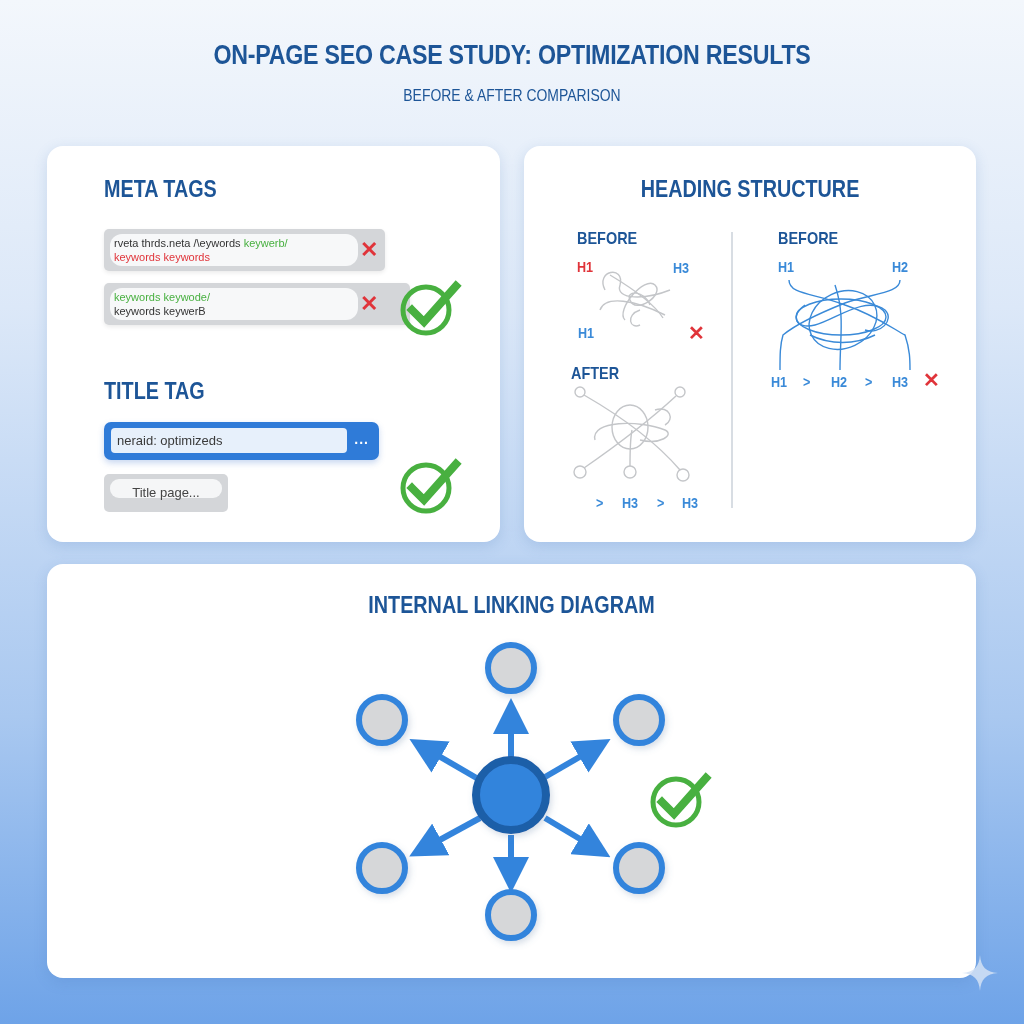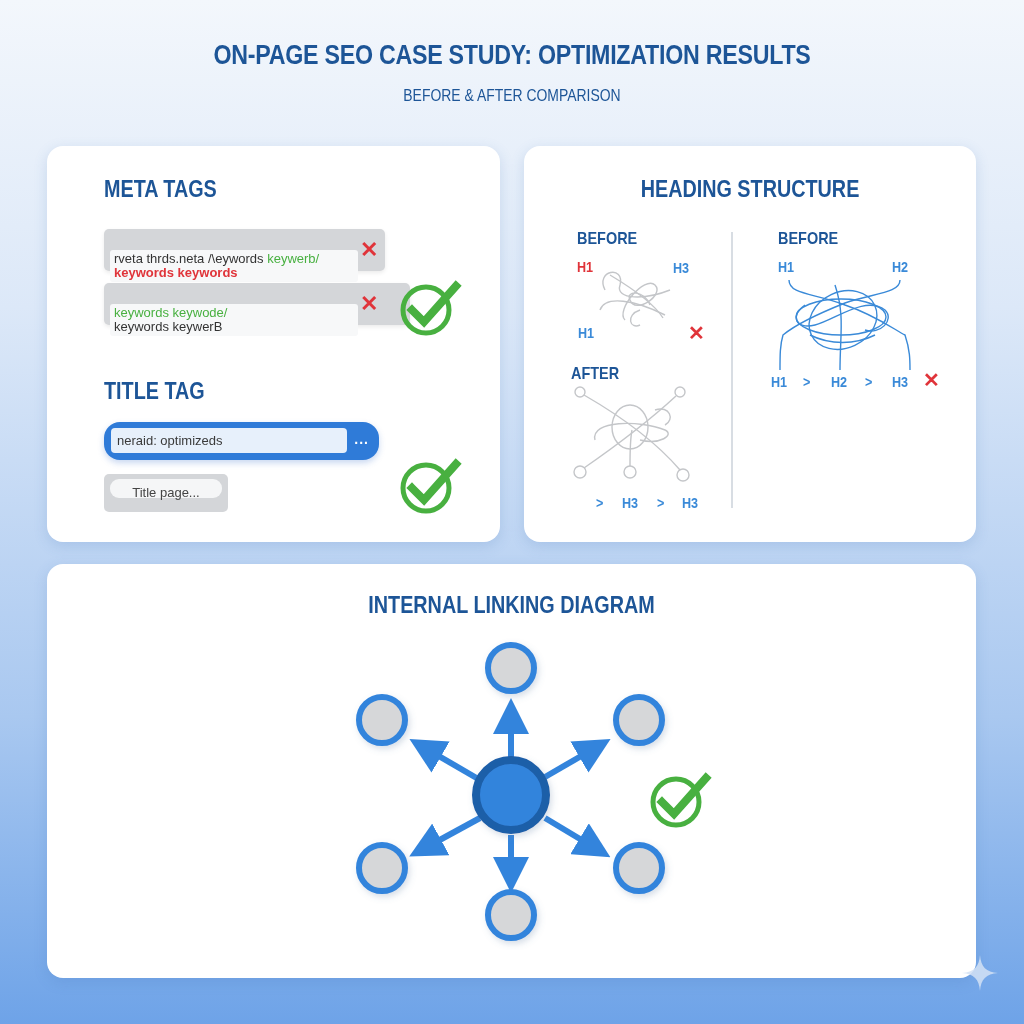--- a/index.html
+++ b/index.html
@@ -28,32 +28,32 @@
   .h2 {
     position: absolute; font-weight: bold; font-size: 23px; color: #1d5597;
     transform-origin: left center; transform: scaleX(0.86); white-space: nowrap;
   }
   .h2.center { transform-origin: center center; text-align: center; }
   .meta-box {
     position: absolute; background: #d4d6d9; border-radius: 5px;
     box-shadow: 0 2px 4px rgba(0,0,0,0.08);
   }
   .meta-inner {
-    position: absolute; left: 6px; top: 21px; background: #f7f8f9; border-radius: 3px;
-    font-size: 13px; line-height: 14px; padding: 2px 4px; color: #333;
+    position: absolute; left: 6px; top: 5px; background: #f7f8f9; border-radius: 12px;
+    font-size: 11px; line-height: 14px; padding: 2px 4px; color: #333;
   }
   .green-txt { color: #48b040; }
-  .red-txt { color: #e0343a; font-weight: bold; }
+  .red-txt { color: #e0343a; }
   .x-mark {
     position: absolute; color: #e0343a; font-weight: bold; font-size: 22px; line-height: 22px;
   }
   .check { position: absolute; }
   .title-input {
     position: absolute; left: 104px; top: 422px; width: 275px; height: 38px;
-    background: #2f7bd8; border-radius: 16px; box-shadow: 0 3px 6px rgba(40,100,200,0.25); padding-left: 48px;
+    background: #2f7bd8; border-radius: 7px; box-shadow: 0 3px 6px rgba(40,100,200,0.25); padding-left: 48px;
   }
   .title-input-inner {
     position: absolute; left: 7px; top: 6px; width: 236px; height: 25px;
     background: #e7f0fb; border-radius: 4px; font-size: 13px; color: #3a3a3a;
     line-height: 25px; padding-left: 6px;
   }
   .title-more {
     position: absolute; right: 10px; top: 9px; color: #ffffff; font-weight: bold; font-size: 14px; letter-spacing: 1px;
   }
   .title-page-box {

